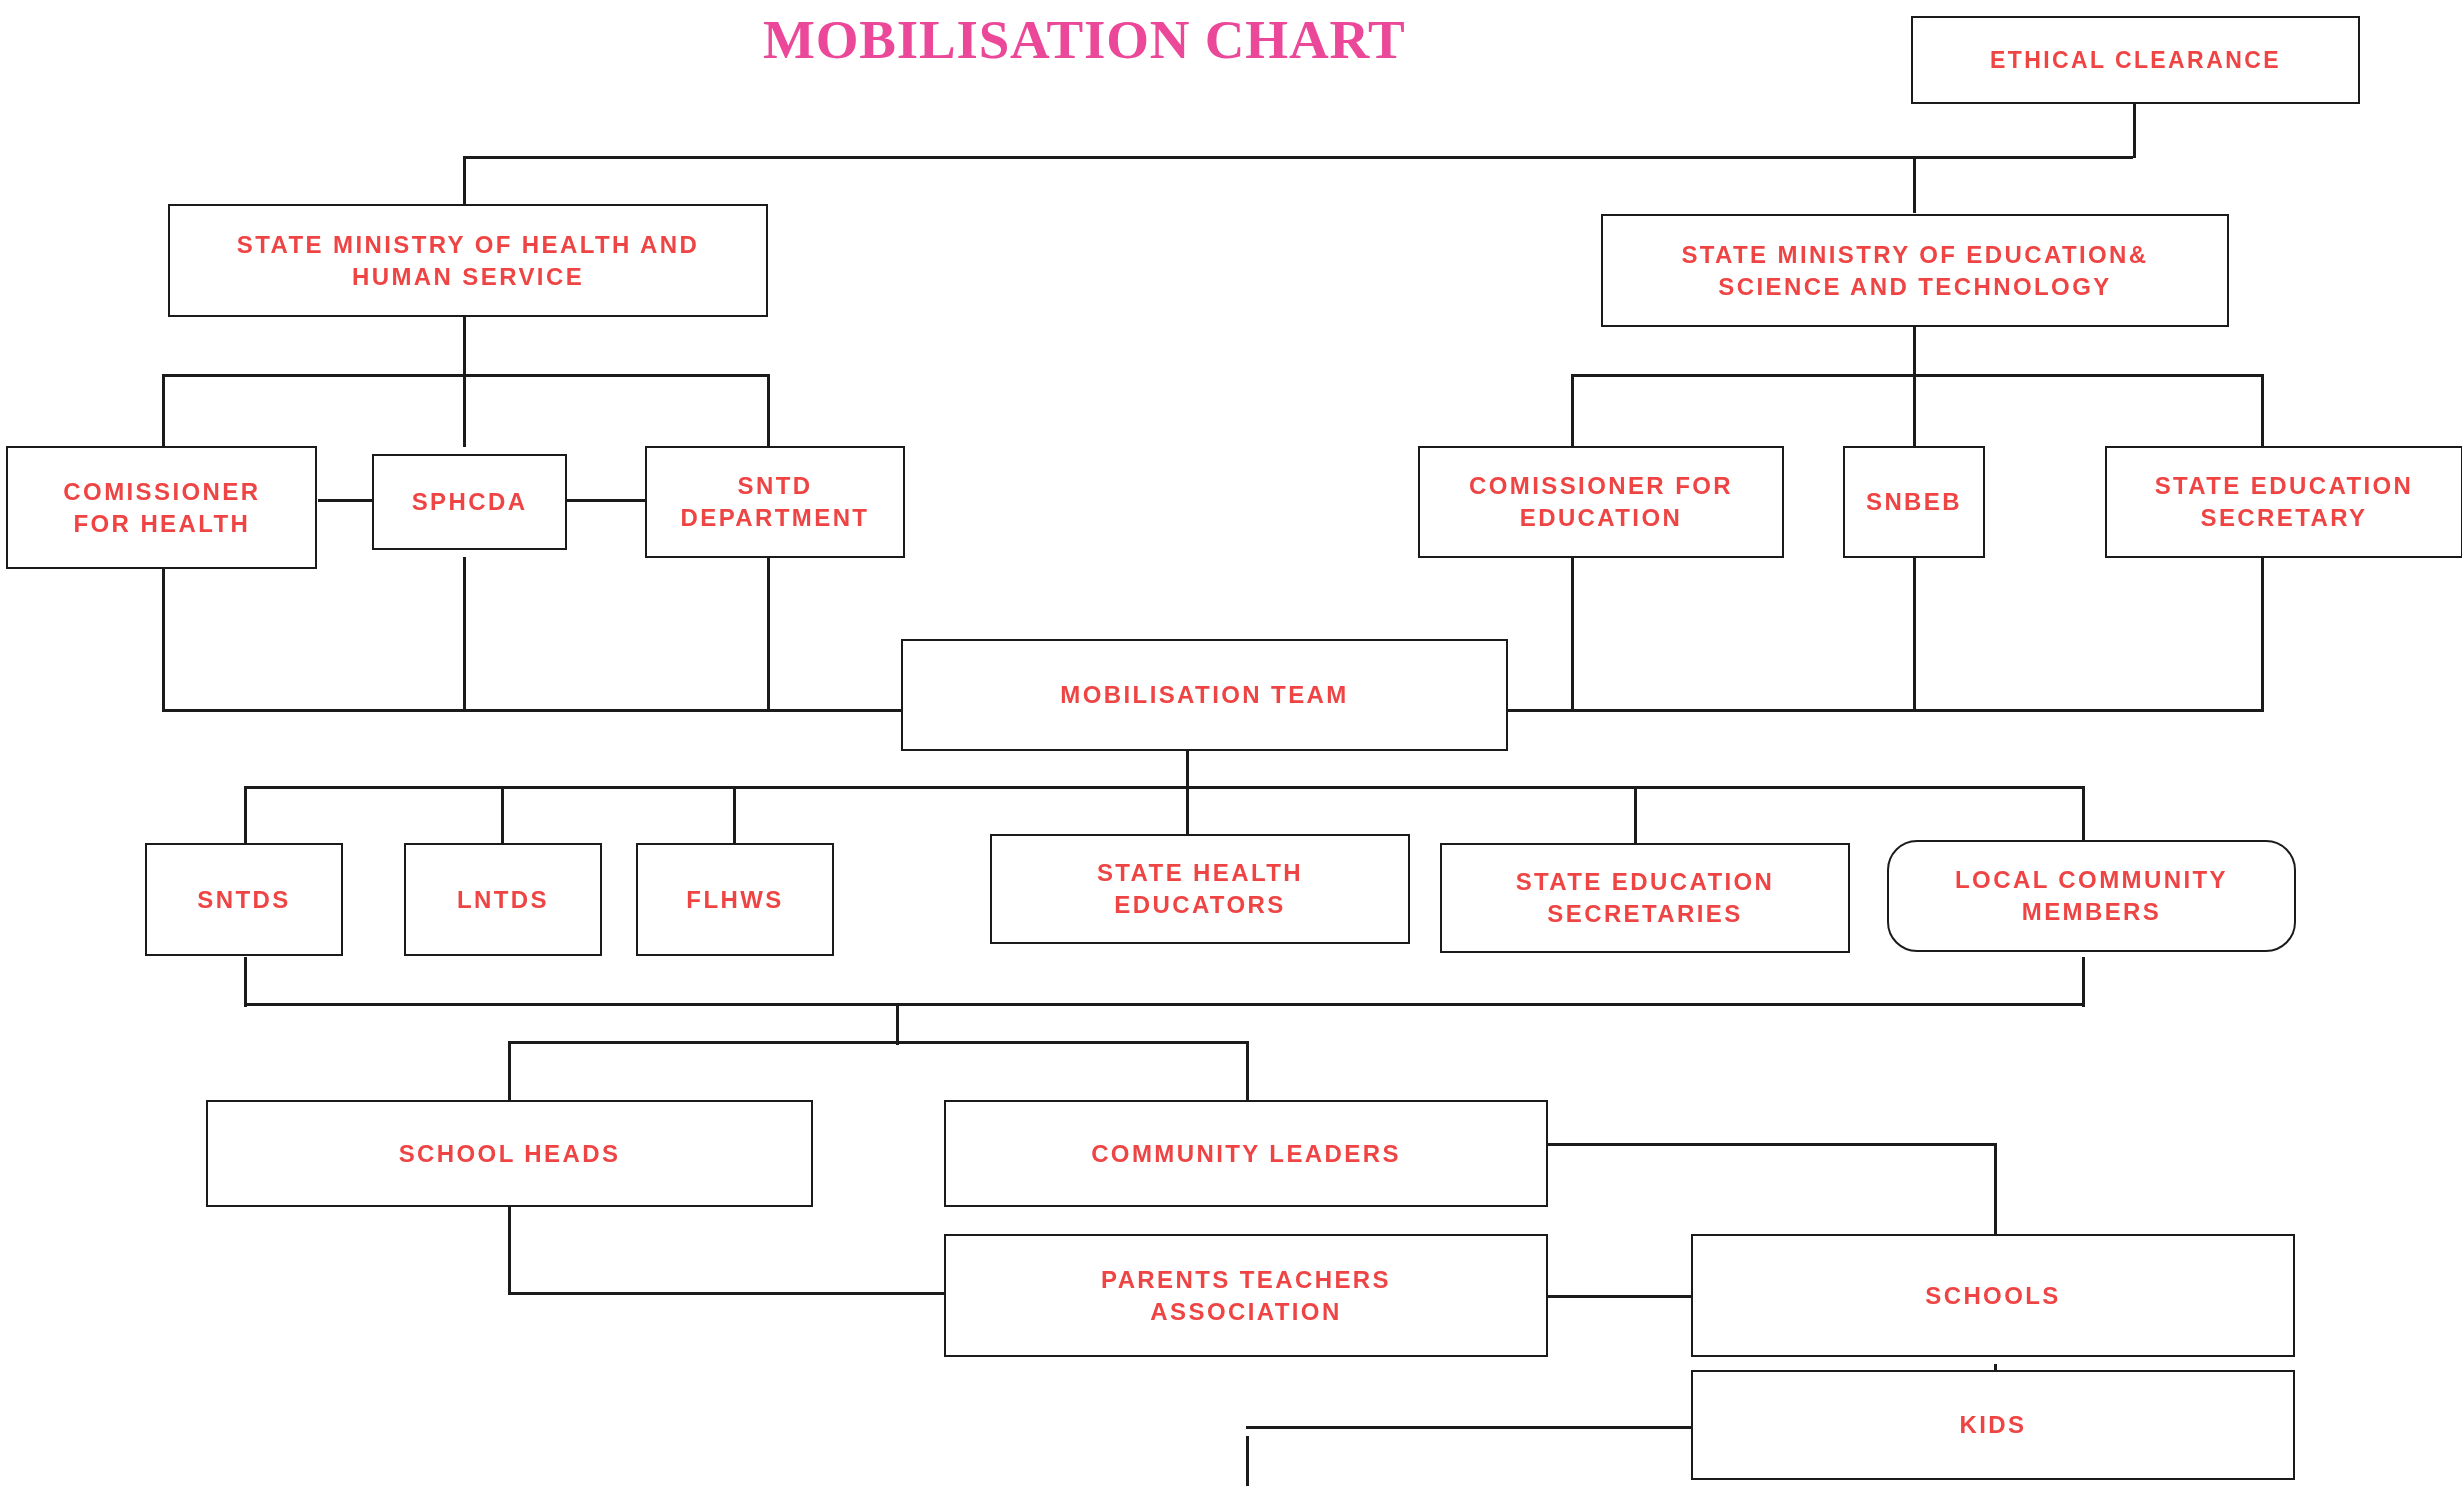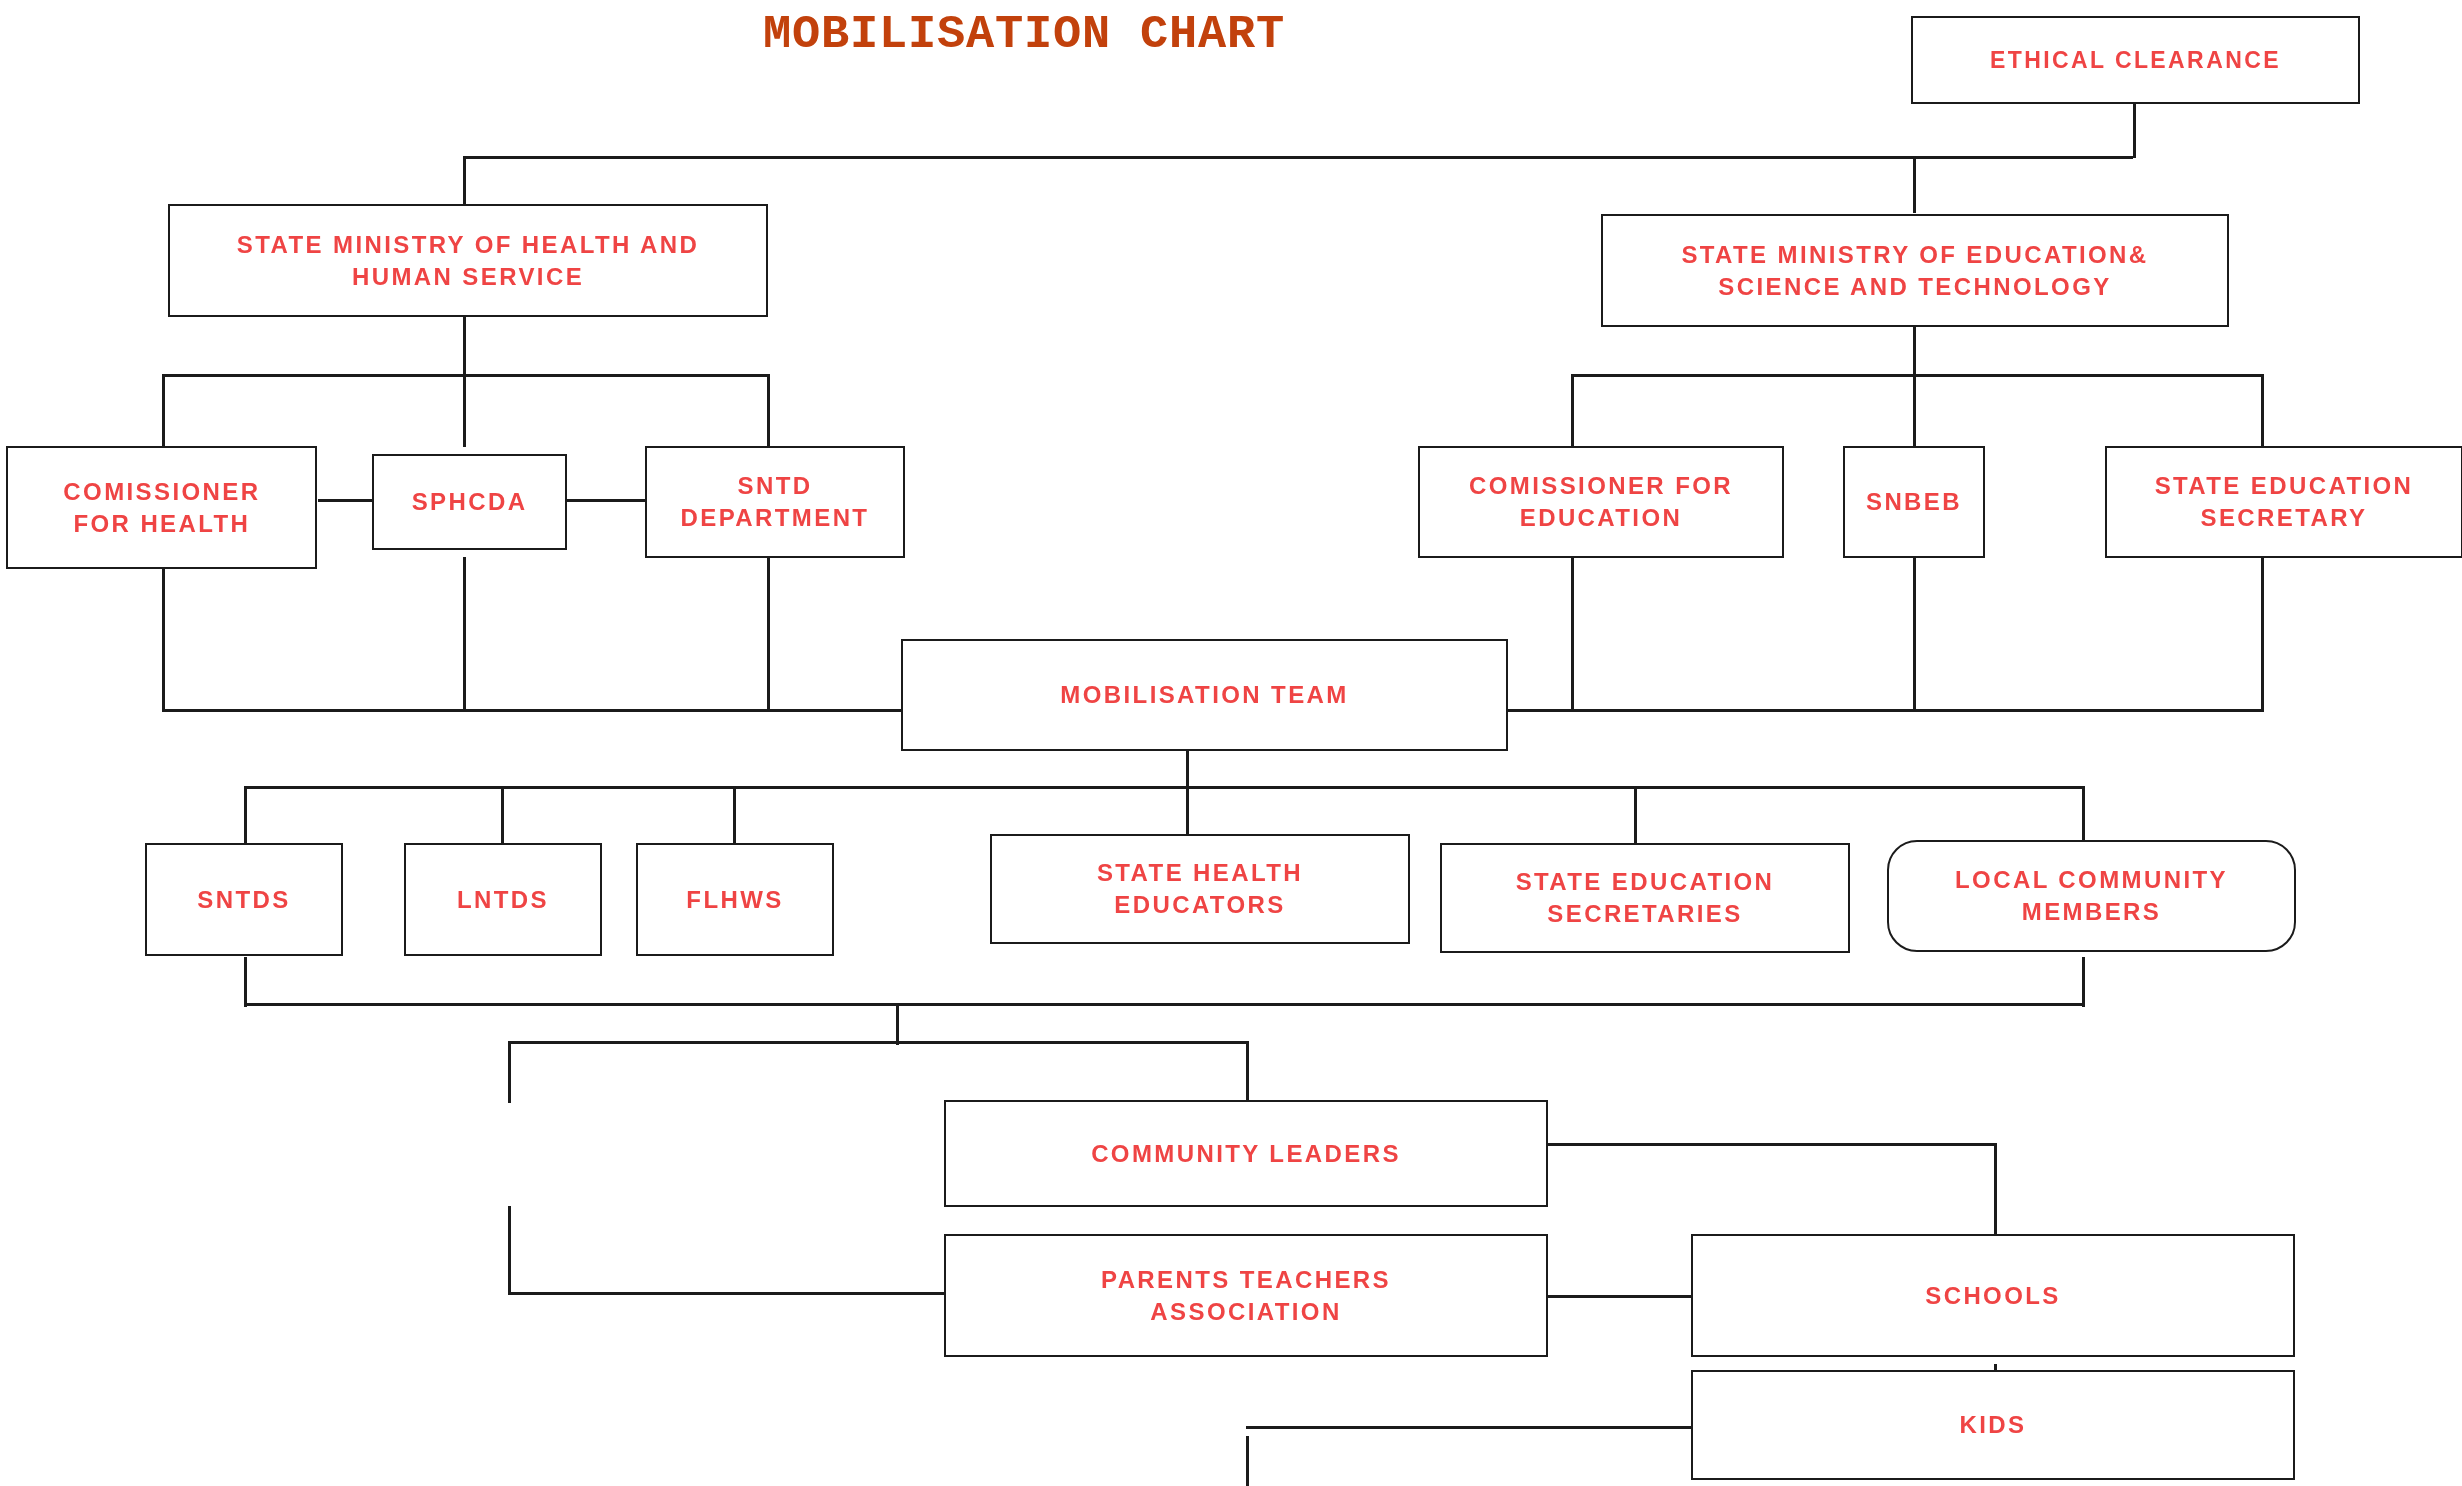--- a/index.html
+++ b/index.html
@@ -5,26 +5,26 @@
   html,body{margin:0;padding:0;background:#ffffff;}
   body{
     font-family:"Liberation Sans", sans-serif;
     width:2462px;height:1487px;position:relative;overflow:hidden;
   }
   #stage{position:absolute;left:0;top:0;width:2462px;height:1487px;}
 
   
   .title{
     position:absolute;
-    color:#c2410c;
+    color:#ec4899;
     font-weight:bold;
-    font-size:47px;
+    font-size:55px;
     letter-spacing:0.8px;
     white-space:nowrap;
-    font-family:Liberation Mono, monospace;
+    font-family:Liberation Serif, serif;
   }
 
   
   .node{
     position:absolute;
     box-sizing:border-box;
     background:#ffffff;
     border:2.4px solid #1b1b1b;
     display:flex;align-items:center;justify-content:center;
     text-align:center;
@@ -203,20 +203,23 @@
     </div>
   </div>
 
   <div class="node n-md" style="left:1887px;top:840px;width:409px;height:112px;border-radius:30px;">
     <div>
       <span>LOCAL COMMUNITY</span>
       <span>MEMBERS</span>
     </div>
   </div>
 
+  <div class="node n-md" style="left:206px;top:1100px;width:607px;height:107px;">
+    <span>SCHOOL HEADS</span>
+  </div>
 
   <div class="node n-md" style="left:944px;top:1100px;width:604px;height:107px;">
     <span>COMMUNITY LEADERS</span>
   </div>
 
   <div class="node n-md" style="left:944px;top:1234px;width:604px;height:123px;">
     <div>
       <span>PARENTS TEACHERS</span>
       <span>ASSOCIATION</span>
     </div>

